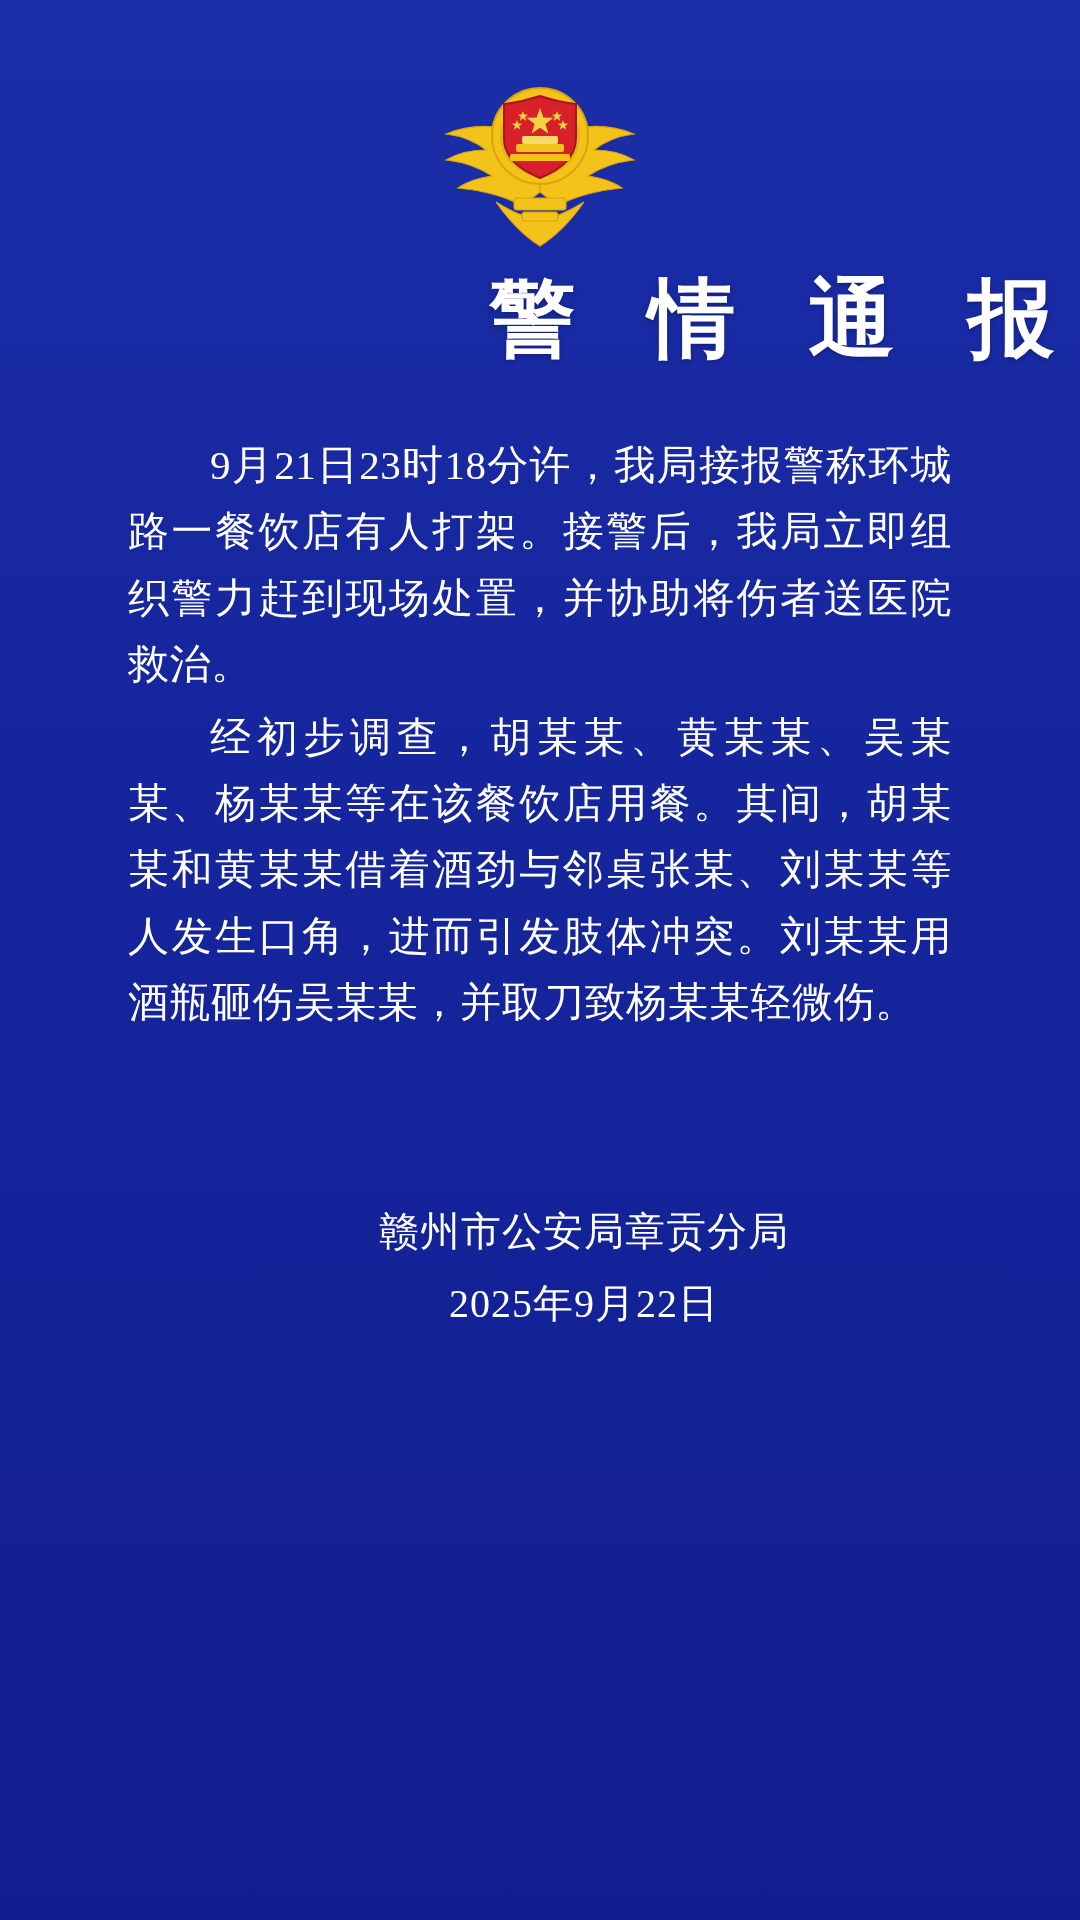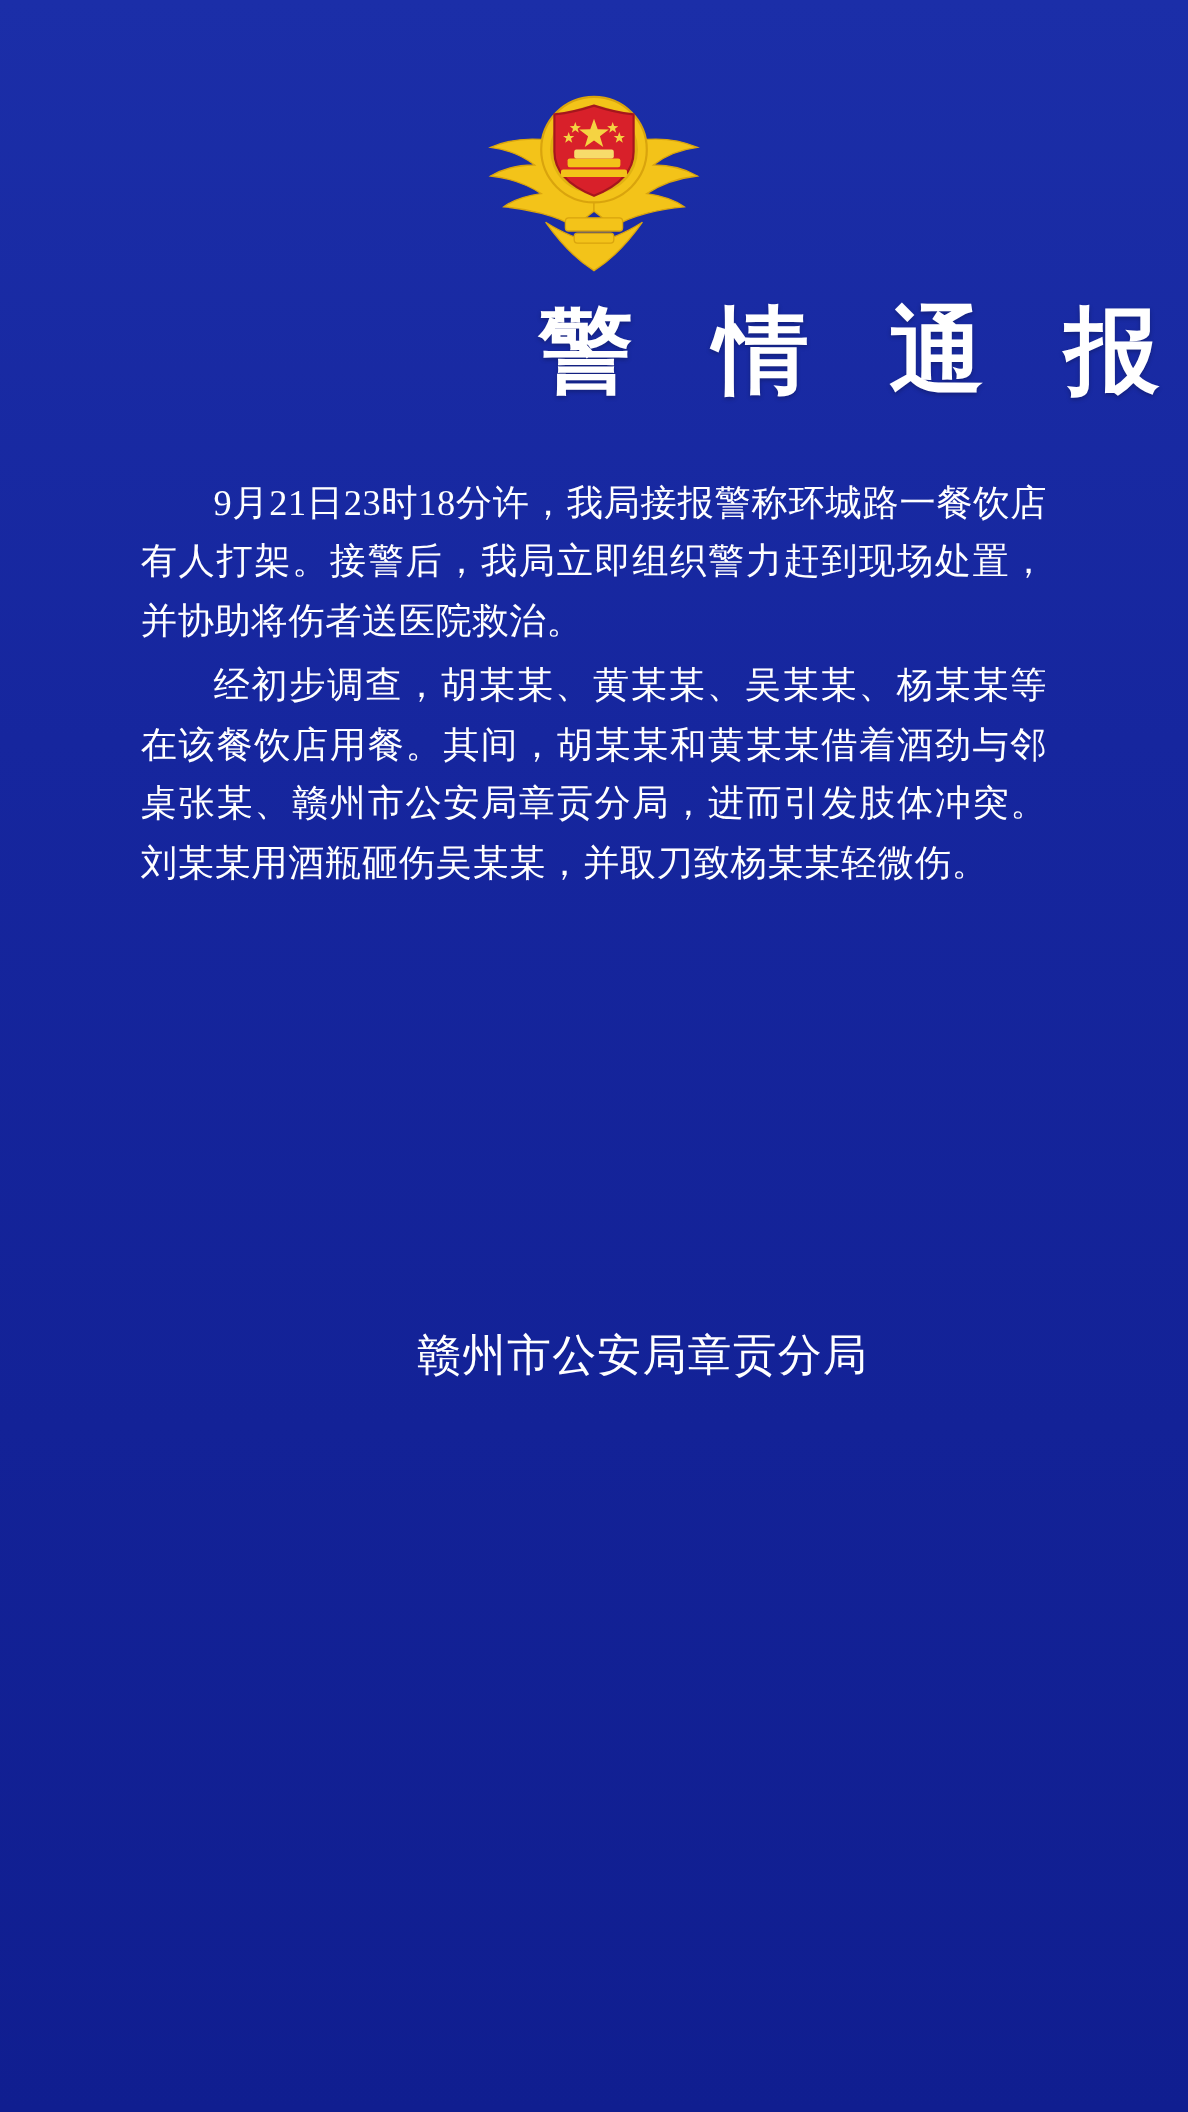--- a/index.html
+++ b/index.html
@@ -52,21 +52,21 @@
     text-shadow: 0 2px 4px rgba(0,0,0,0.25);
   }
 
   
   .body-text {
     position: absolute;
     top: 432px;
     left: 128px;
     width: 824px;
     color: #ffffff;
-    font-size: 33px;
+    font-size: 41px;
     line-height: 1.62;
     letter-spacing: 0.5px;
     text-align: justify;
     text-justify: inter-ideograph;
   }
   .body-text p {
     margin: 0 0 6px 0;
     text-indent: 2em;
   }
 
@@ -127,22 +127,23 @@
         <rect x="100" y="82" width="60" height="7" rx="2"></rect>
         <rect x="112" y="64" width="36" height="8" rx="2" fill="#f7dc6b"></rect>
       </g>
     </svg>
   </div>
 
   <div class="title">警 情 通 报</div>
 
   <div class="body-text">
     <p>9月21日23时18分许，我局接报警称环城路一餐饮店有人打架。接警后，我局立即组织警力赶到现场处置，并协助将伤者送医院救治。</p>
-    <p>经初步调查，胡某某、黄某某、吴某某、杨某某等在该餐饮店用餐。其间，胡某某和黄某某借着酒劲与邻桌张某、赣州市公安局章贡分局，进而引发肢体冲突。刘某某用酒瓶砸伤吴某某，并取刀致杨某某轻微伤。</p>
+    <p>经初步调查，胡某某、黄某某、吴某某、杨某某等在该餐饮店用餐。其间，胡某某和黄某某借着酒劲与邻桌张某、刘某某等人发生口角，进而引发肢体冲突。刘某某用酒瓶砸伤吴某某，并取刀致杨某某轻微伤。</p>
   </div>
 
   <div class="signature">
     <div class="sig-inner">
       <div class="org">赣州市公安局章贡分局</div>
+      <div class="date">2025年9月22日</div>
     </div>
   </div>
 
 </div>
 
 </body></html>

